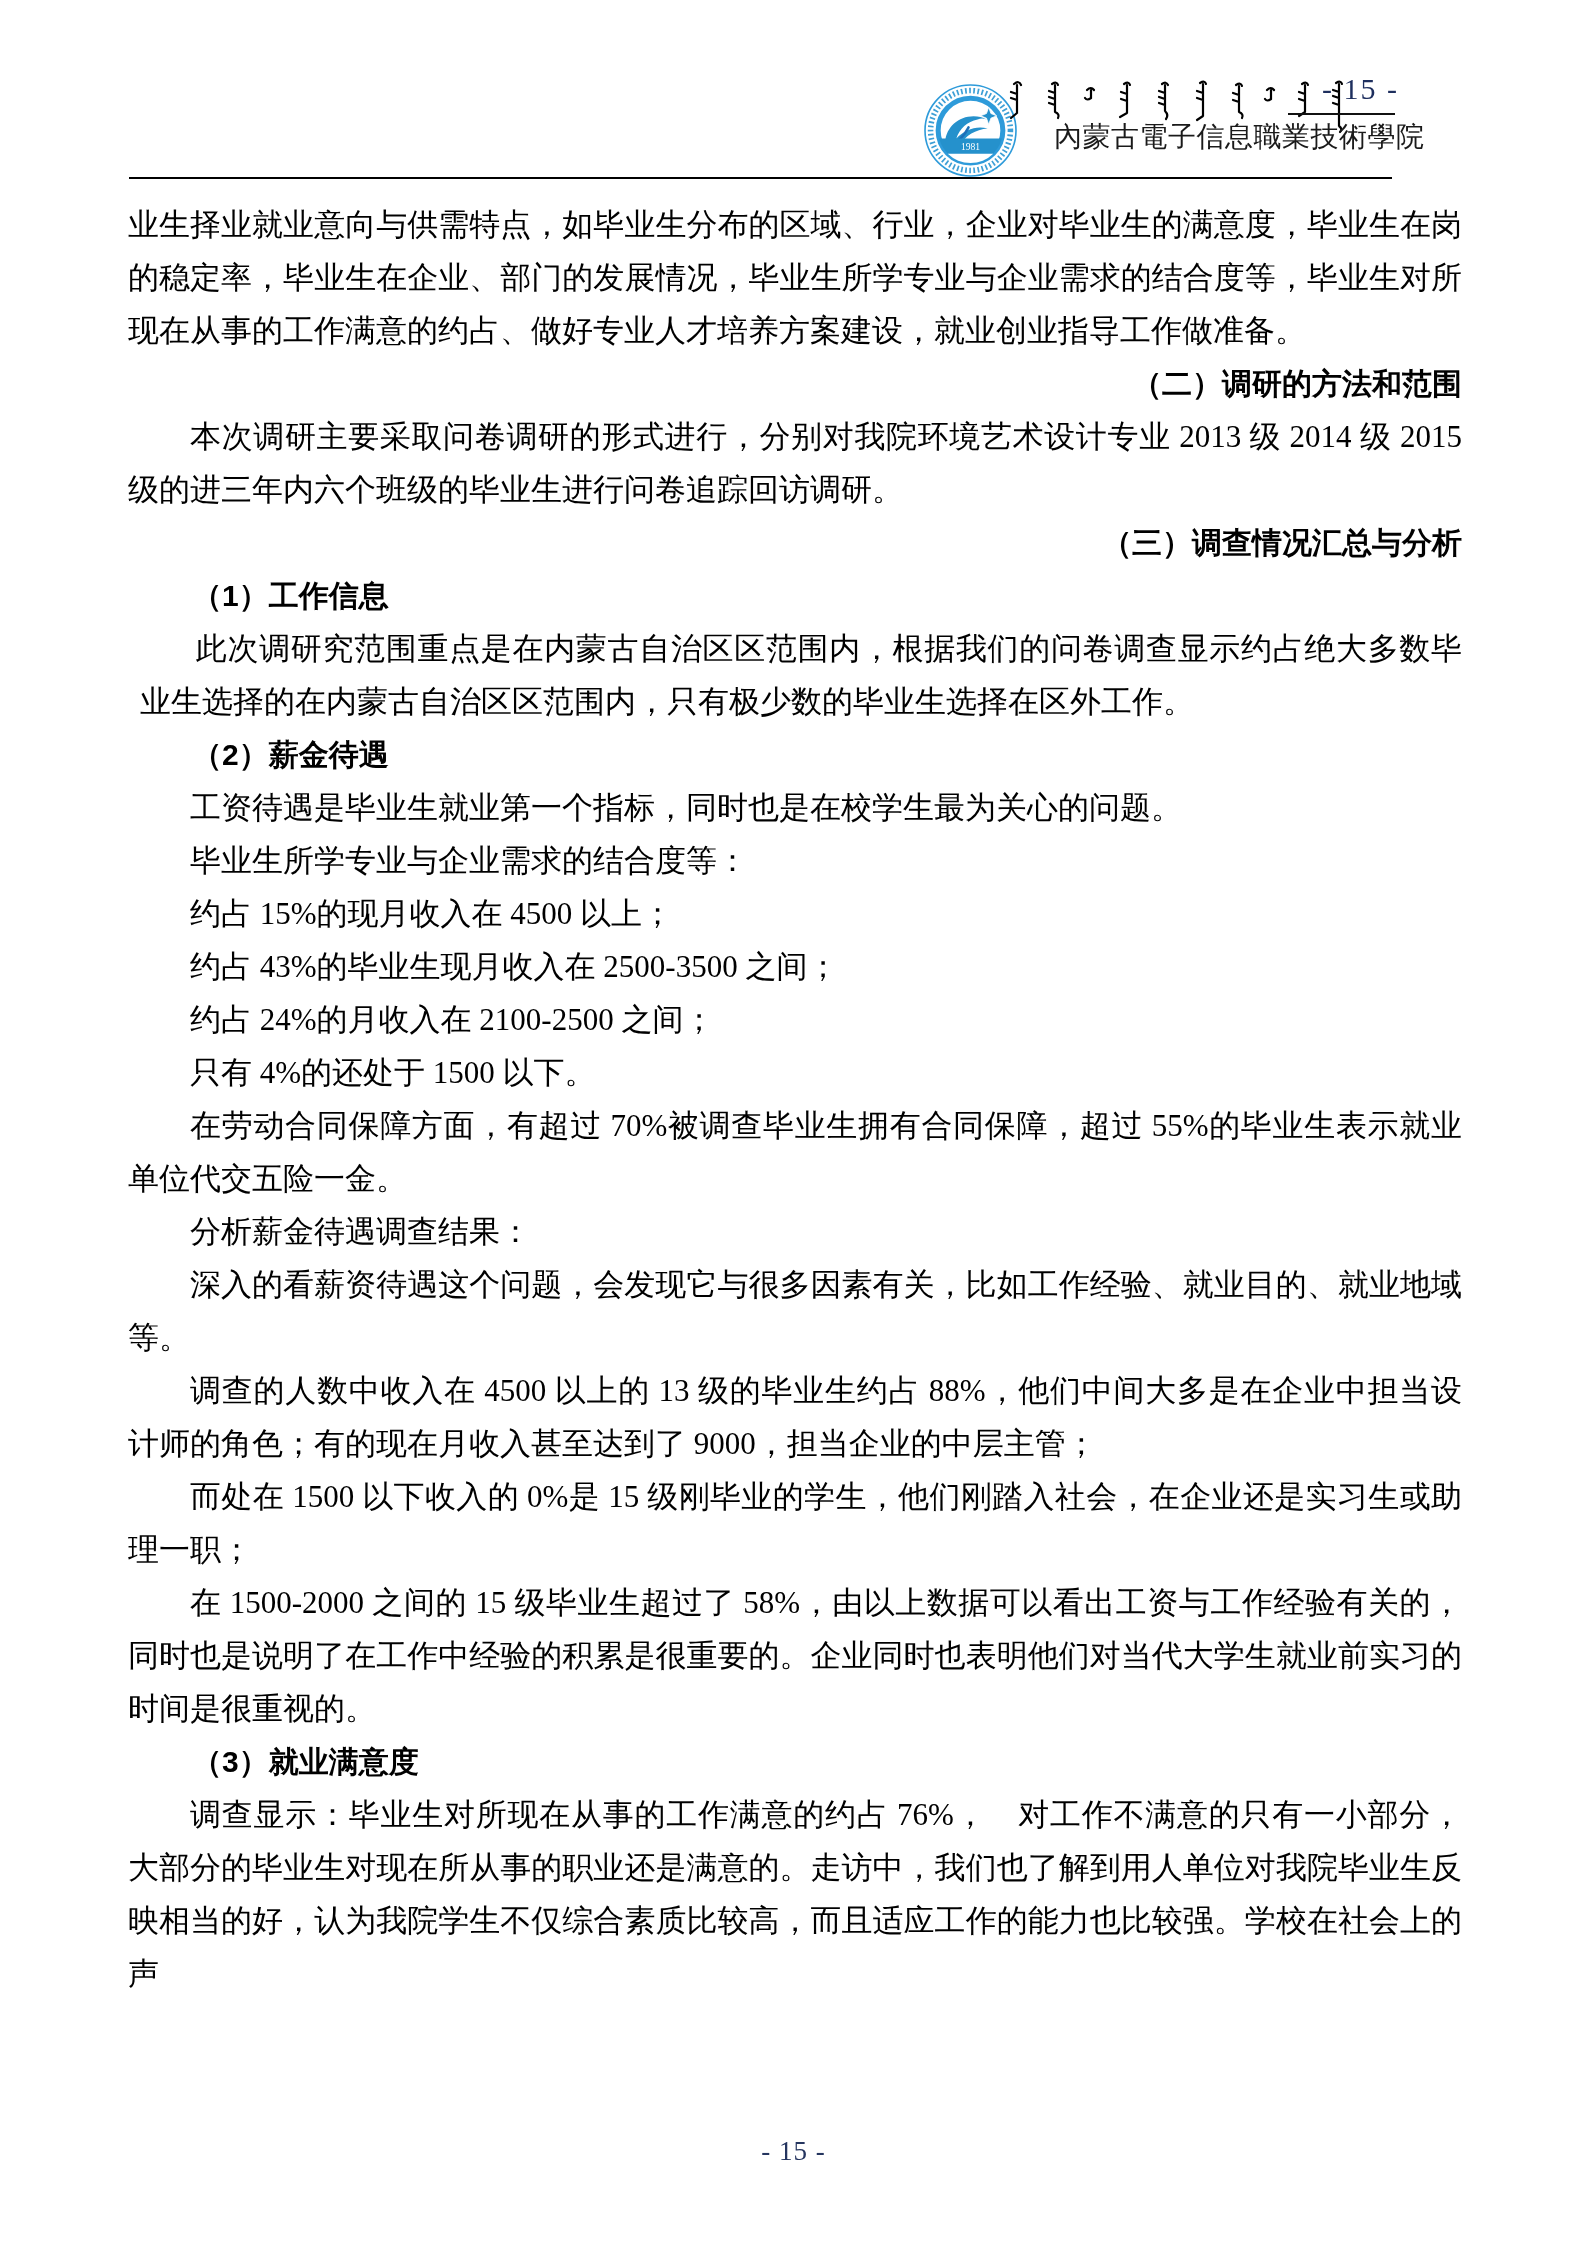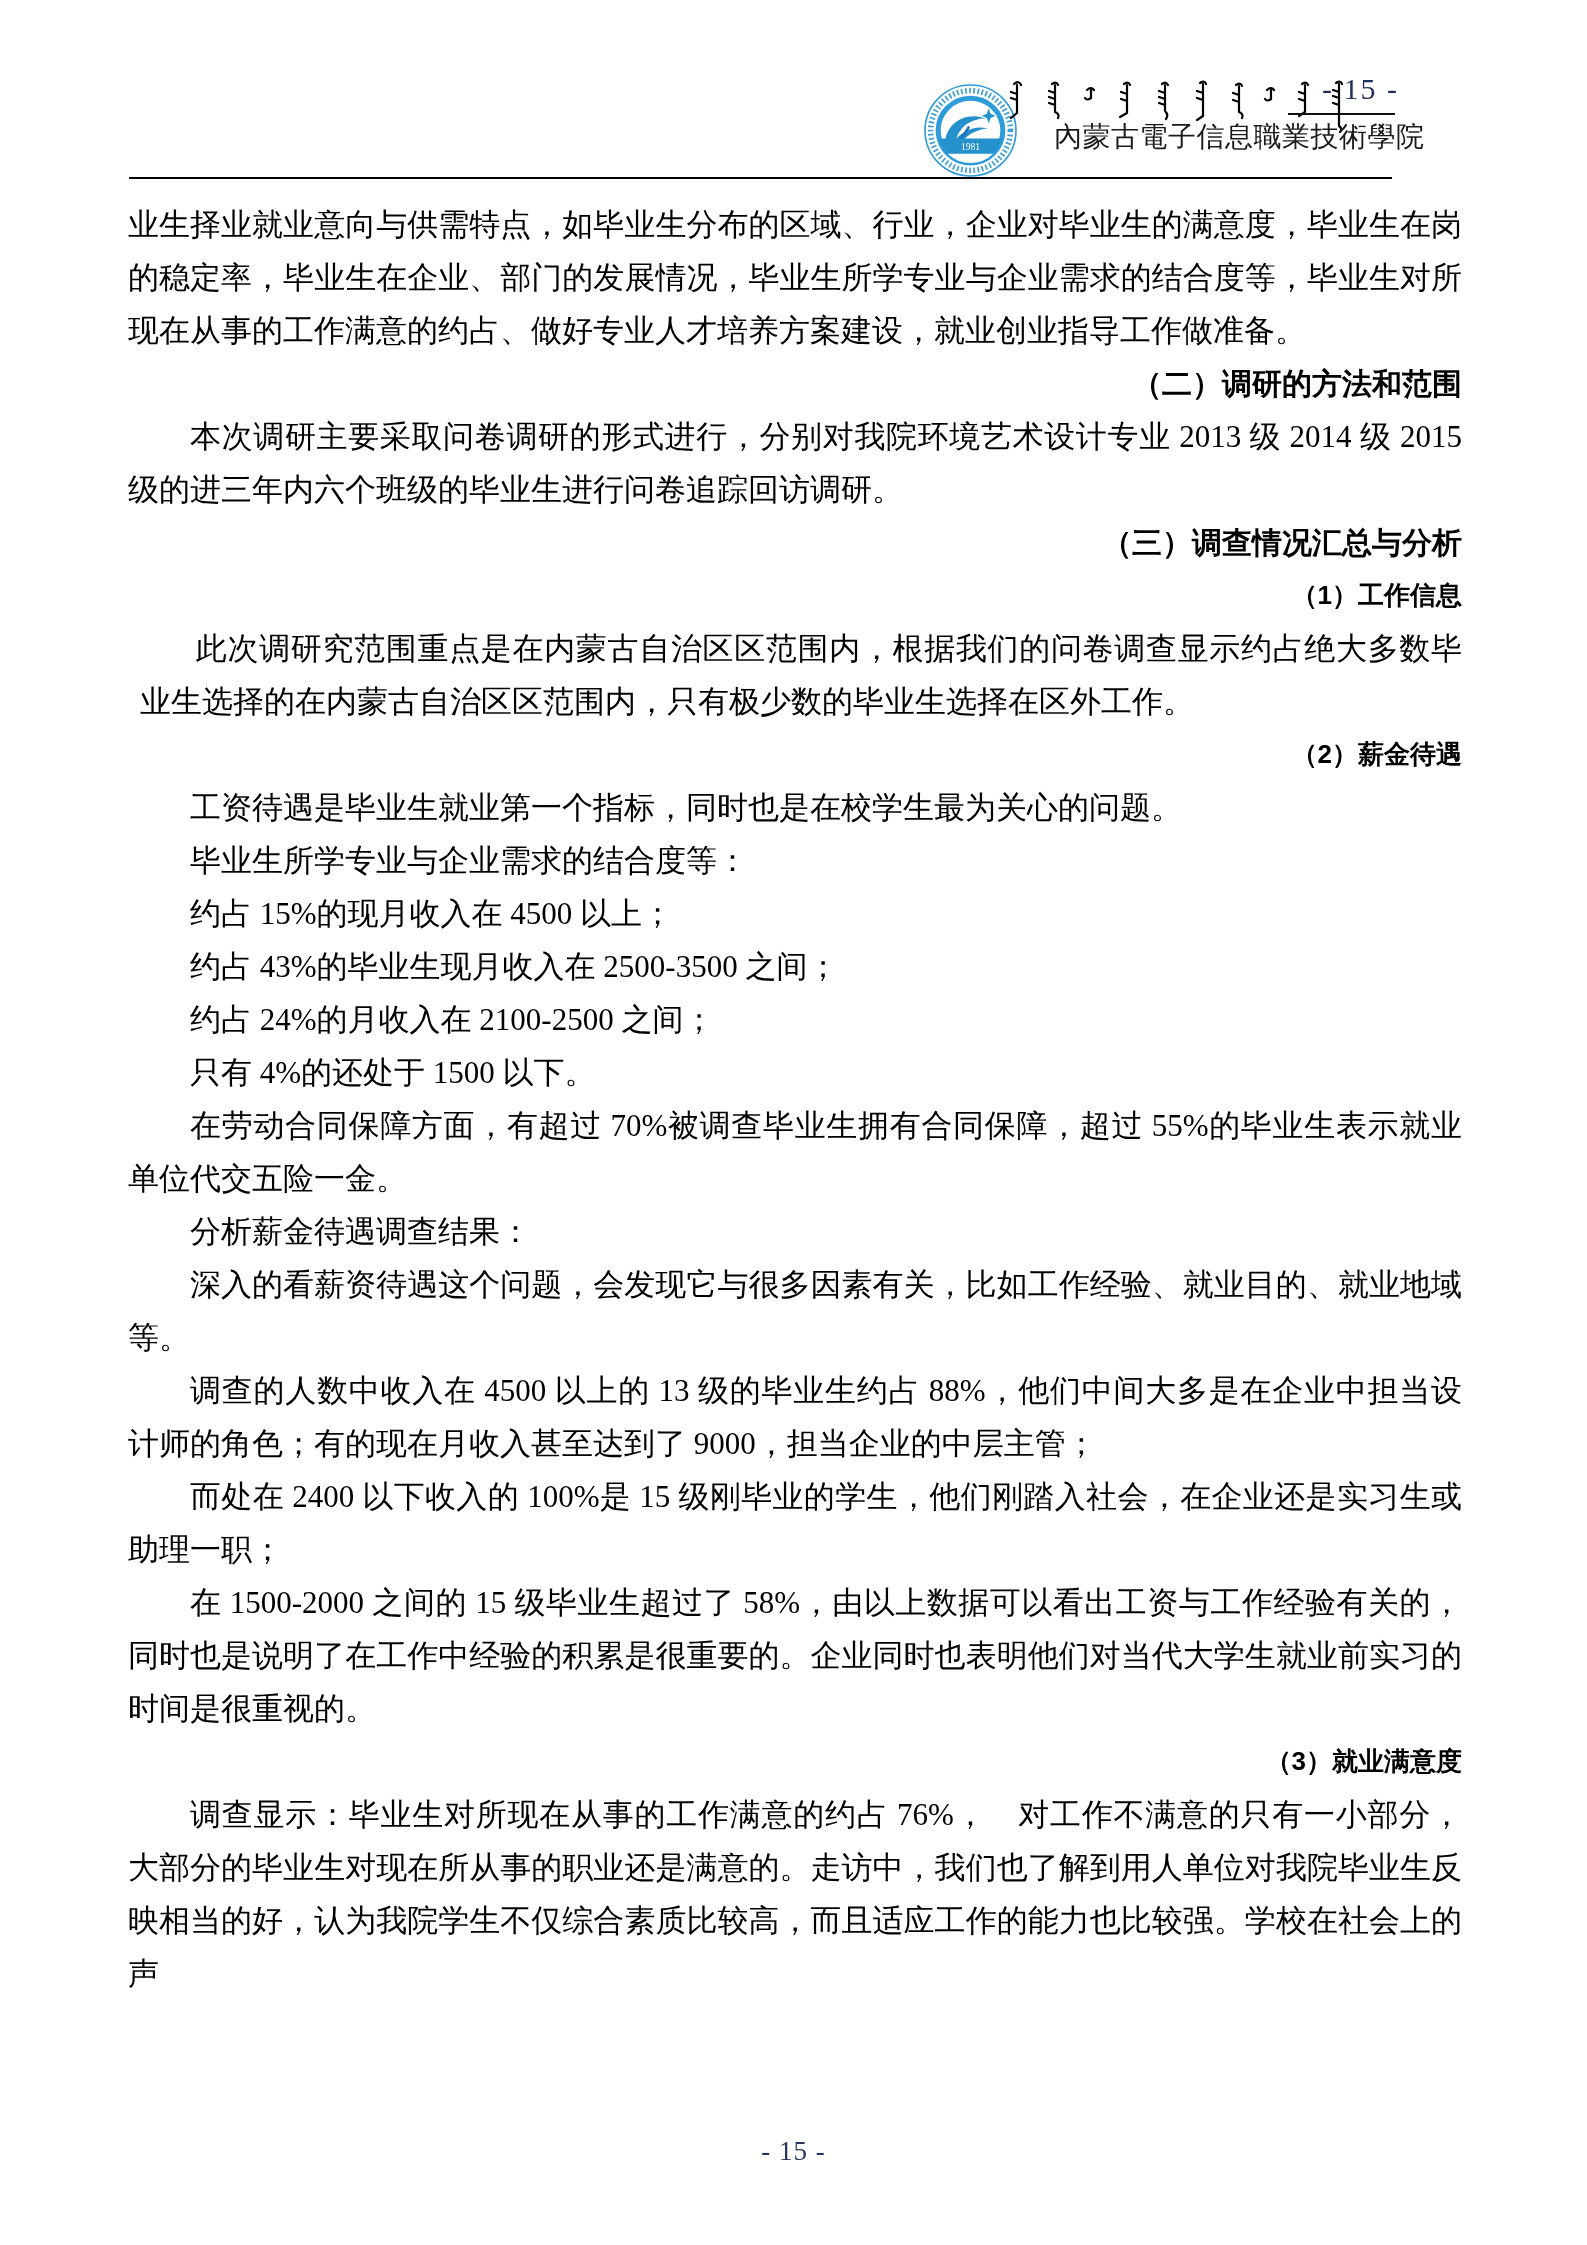--- a/index.html
+++ b/index.html
@@ -31,21 +31,21 @@
     position:absolute;left:128px;top:198px;width:1334px;
     font-size:31px;line-height:53px;
     text-align:justify;
     color:#000;
   }
   .blk{margin:0;padding:0;}
   .p{text-indent:2em;}
   .p-cont{text-indent:0;}
   .p-shift{padding-left:12px;text-indent:1.8em;}
   .h2{font-weight:bold;padding-left:36px;text-align:right;font-family:"Liberation Sans","DejaVu Sans",sans-serif;font-size:30px;}
-  .h3{font-weight:bold;padding-left:64px;text-align:right;font-family:"Liberation Sans","DejaVu Sans",sans-serif;font-size:26px;}
+  .h3{font-weight:bold;padding-left:64px;text-align:left;font-family:"Liberation Sans","DejaVu Sans",sans-serif;font-size:30px;}
   
   .footer{
     position:absolute;left:0;top:2136px;width:100%;
     text-align:center;font-size:27px;letter-spacing:1px;color:#25355f;
   }
 </style>
 </head>
 <body>
 
 <div class="logo">
@@ -95,19 +95,19 @@
     <div class="blk p">工资待遇是毕业生就业第一个指标，同时也是在校学生最为关心的问题。</div>
     <div class="blk p">毕业生所学专业与企业需求的结合度等：</div>
     <div class="blk p">约占 15%的现月收入在 4500 以上；</div>
     <div class="blk p">约占 43%的毕业生现月收入在 2500-3500 之间；</div>
     <div class="blk p">约占 24%的月收入在 2100-2500 之间；</div>
     <div class="blk p">只有 4%的还处于 1500 以下。</div>
     <div class="blk p">在劳动合同保障方面，有超过 70%被调查毕业生拥有合同保障，超过 55%的毕业生表示就业单位代交五险一金。</div>
     <div class="blk p">分析薪金待遇调查结果：</div>
     <div class="blk p">深入的看薪资待遇这个问题，会发现它与很多因素有关，比如工作经验、就业目的、就业地域等。</div>
     <div class="blk p">调查的人数中收入在 4500 以上的 13 级的毕业生约占 88%，他们中间大多是在企业中担当设计师的角色；有的现在月收入甚至达到了 9000，担当企业的中层主管；</div>
-    <div class="blk p">而处在 2400 以下收入的 100%是 15 级刚毕业的学生，他们刚踏入社会，在企业还是实习生或助理一职；</div>
+    <div class="blk p">而处在 1500 以下收入的 0%是 15 级刚毕业的学生，他们刚踏入社会，在企业还是实习生或助理一职；</div>
     <div class="blk p">在 1500-2000 之间的 15 级毕业生超过了 58%，由以上数据可以看出工资与工作经验有关的，同时也是说明了在工作中经验的积累是很重要的。企业同时也表明他们对当代大学生就业前实习的时间是很重视的。</div>
     <div class="blk h3">（3）就业满意度</div>
     <div class="blk p">调查显示：毕业生对所现在从事的工作满意的约占 76%，　对工作不满意的只有一小部分，大部分的毕业生对现在所从事的职业还是满意的。走访中，我们也了解到用人单位对我院毕业生反映相当的好，认为我院学生不仅综合素质比较高，而且适应工作的能力也比较强。学校在社会上的声</div>
   </main>
 
 <div class="footer">- 15 -</div>
 
 </body></html>

